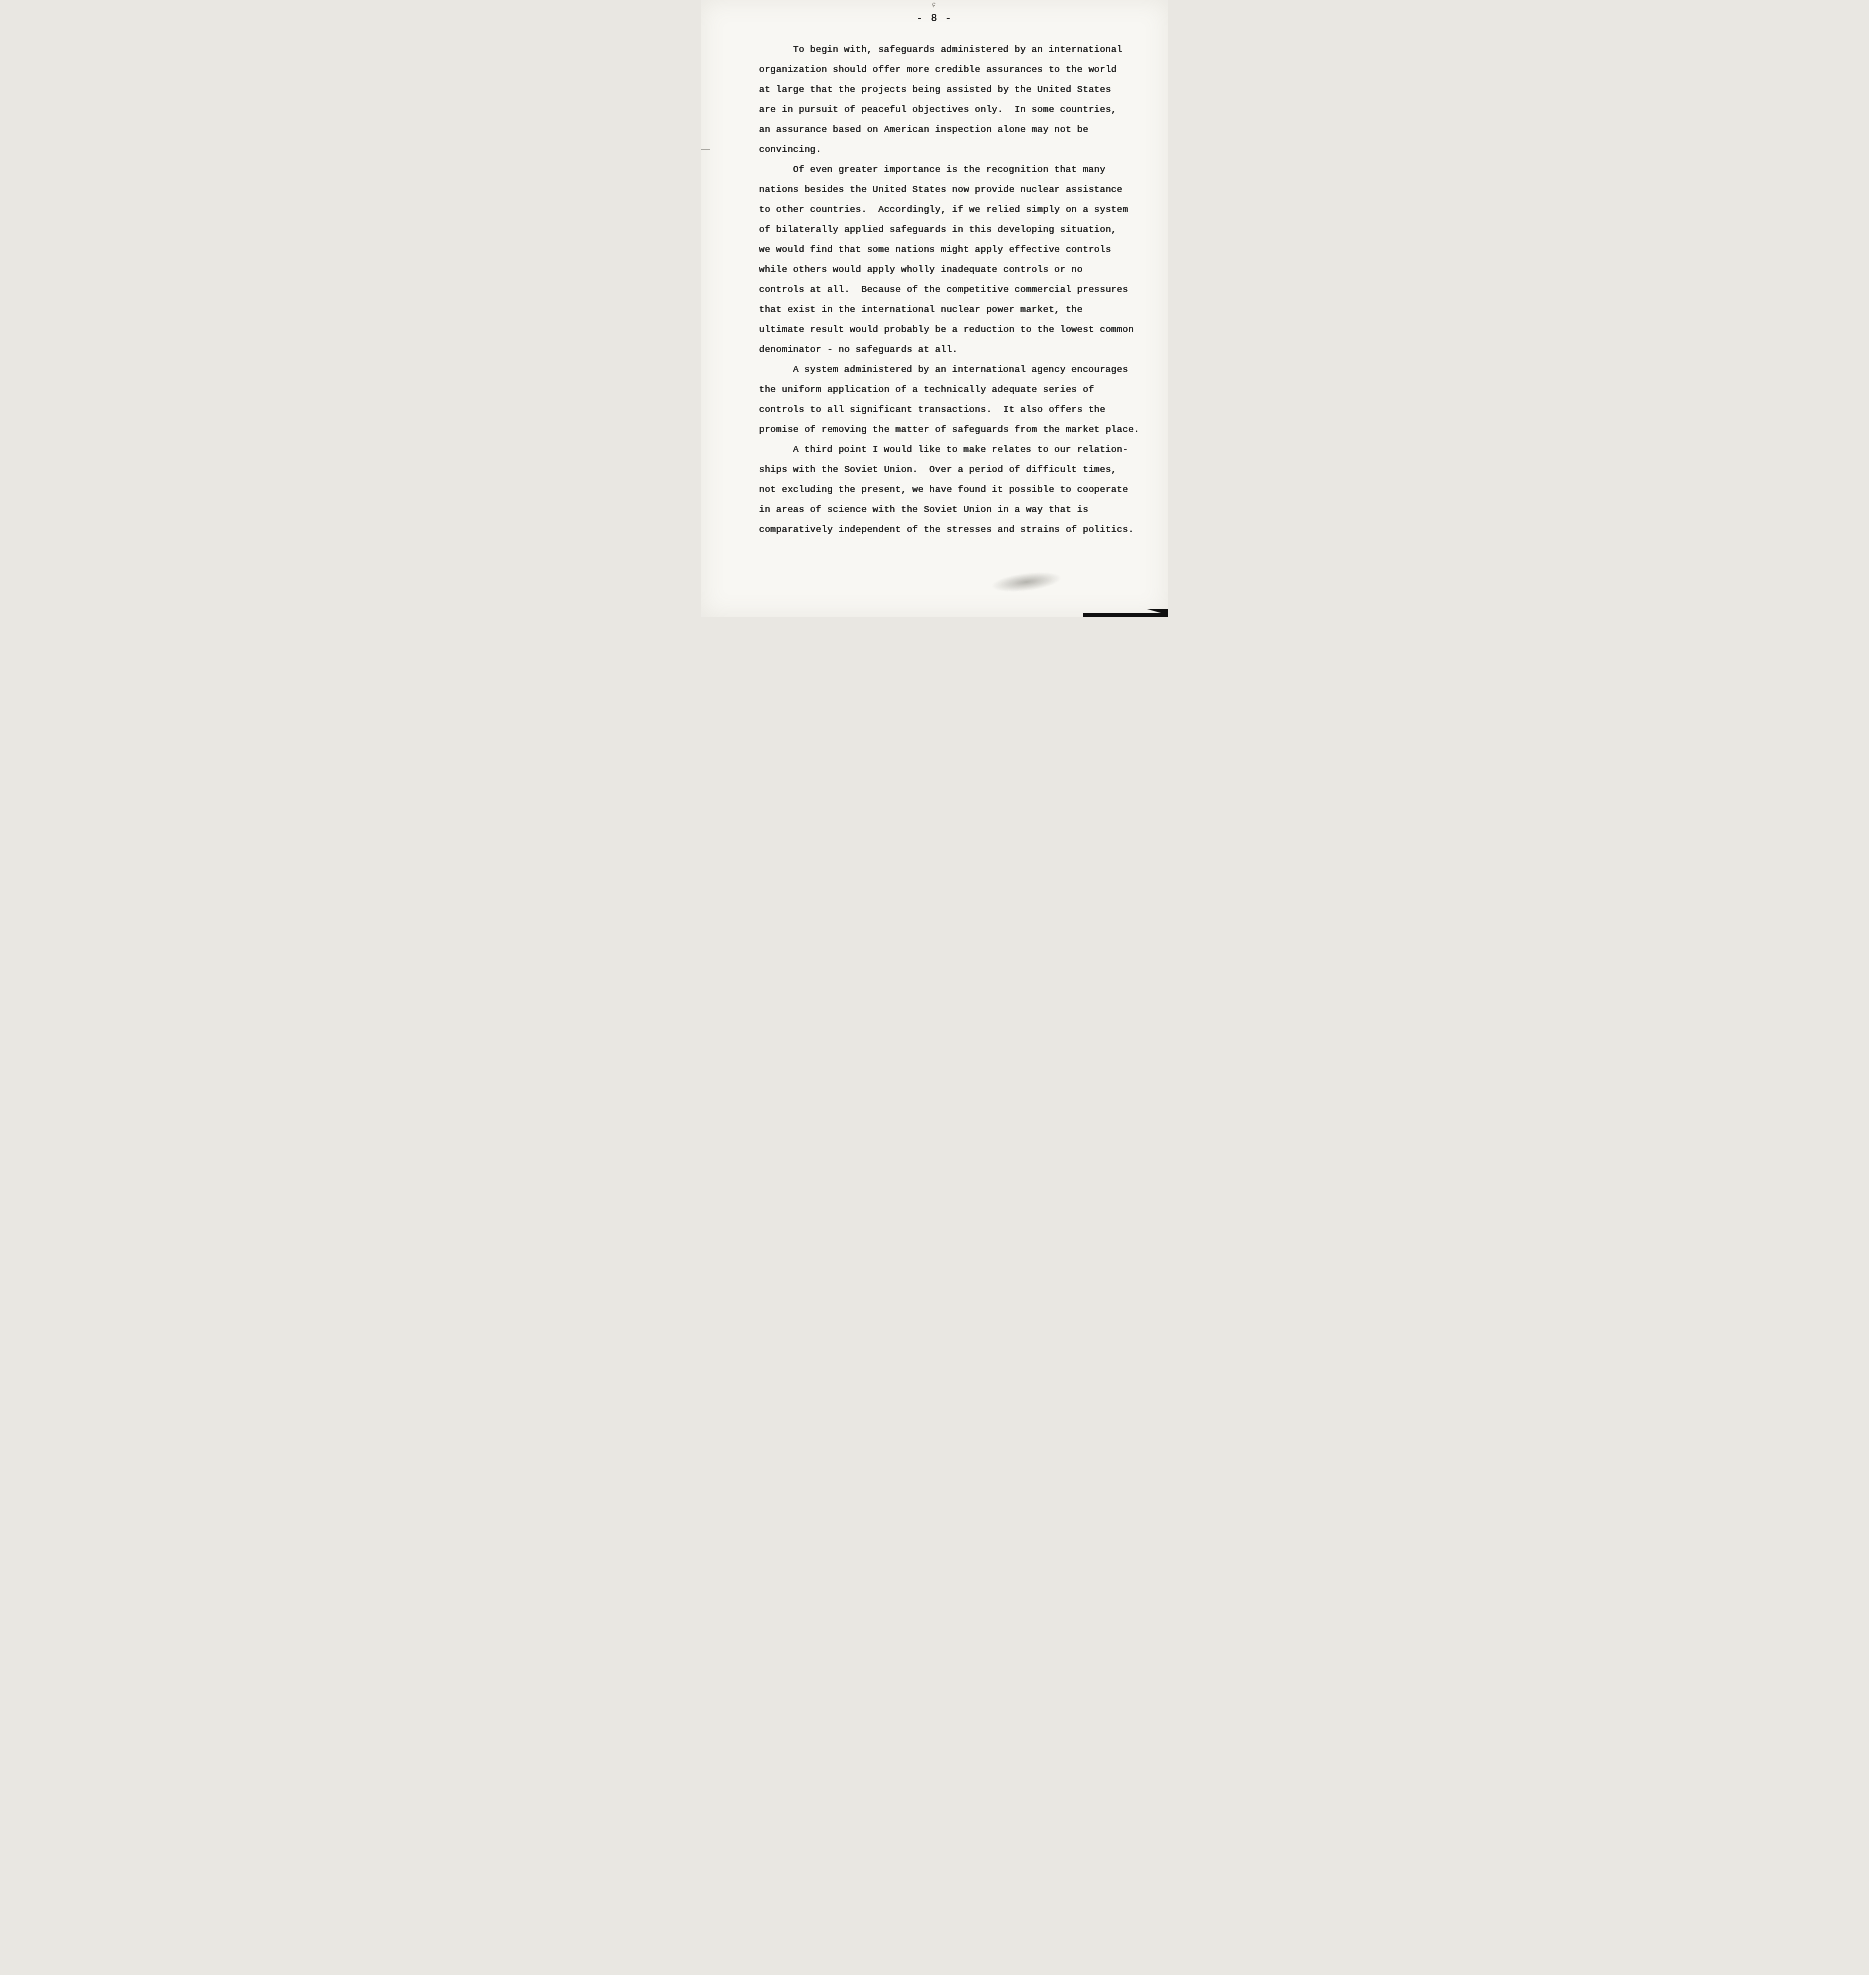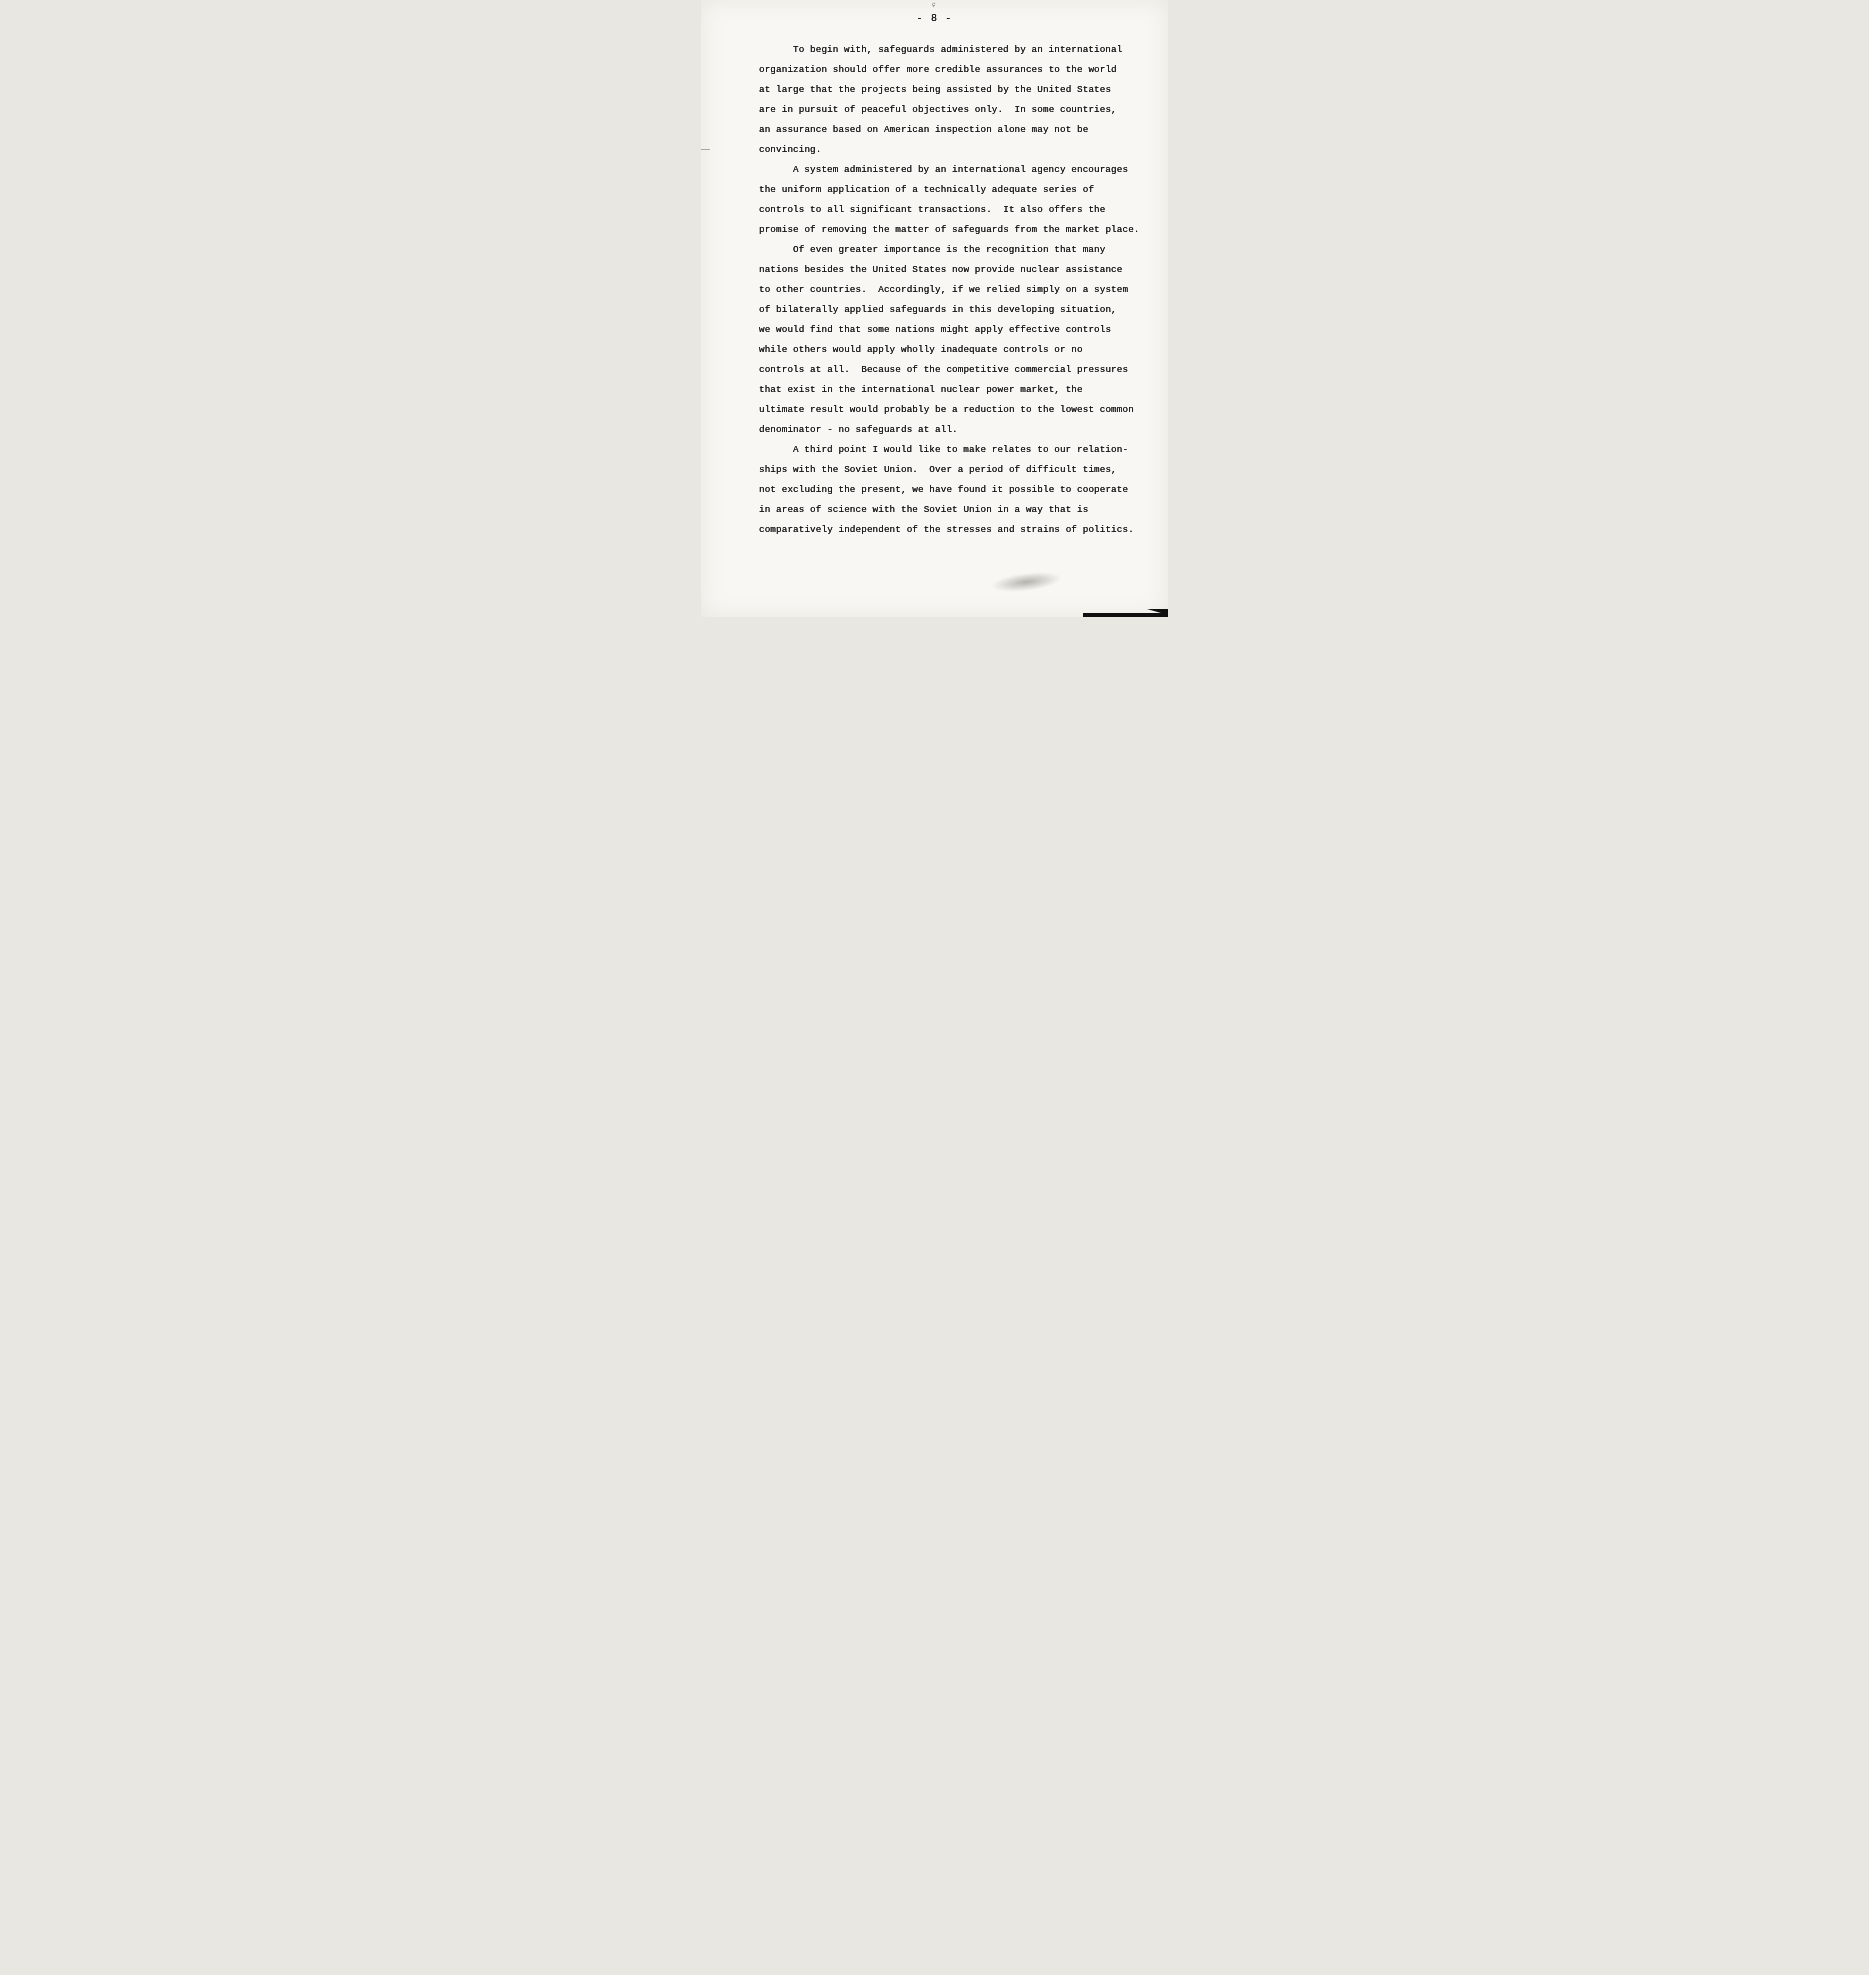--- a/index.html
+++ b/index.html
@@ -99,34 +99,34 @@
 
   <div class="page-number">- 8 -</div>
 
   <main class="body-text">
       <p class="para">To begin with, safeguards administered by an international
 organization should offer more credible assurances to the world
 at large that the projects being assisted by the United States
 are in pursuit of peaceful objectives only.  In some countries,
 an assurance based on American inspection alone may not be
 convincing.</p>
-      <p class="para">A system administered by an international agency encourages
-the uniform application of a technically adequate series of
-controls to all significant transactions.  It also offers the
-promise of removing the matter of safeguards from the market place.</p>
       <p class="para">Of even greater importance is the recognition that many
 nations besides the United States now provide nuclear assistance
 to other countries.  Accordingly, if we relied simply on a system
 of bilaterally applied safeguards in this developing situation,
 we would find that some nations might apply effective controls
 while others would apply wholly inadequate controls or no
 controls at all.  Because of the competitive commercial pressures
 that exist in the international nuclear power market, the
 ultimate result would probably be a reduction to the lowest common
 denominator - no safeguards at all.</p>
+      <p class="para">A system administered by an international agency encourages
+the uniform application of a technically adequate series of
+controls to all significant transactions.  It also offers the
+promise of removing the matter of safeguards from the market place.</p>
       <p class="para">A third point I would like to make relates to our relation-
 ships with the Soviet Union.  Over a period of difficult times,
 not excluding the present, we have found it possible to cooperate
 in areas of science with the Soviet Union in a way that is
 comparatively independent of the stresses and strains of politics.</p>
     </main>
 
   <div class="edge-speck"></div>
   <div class="smudge"></div>
   <div class="corner-wedge"></div>

